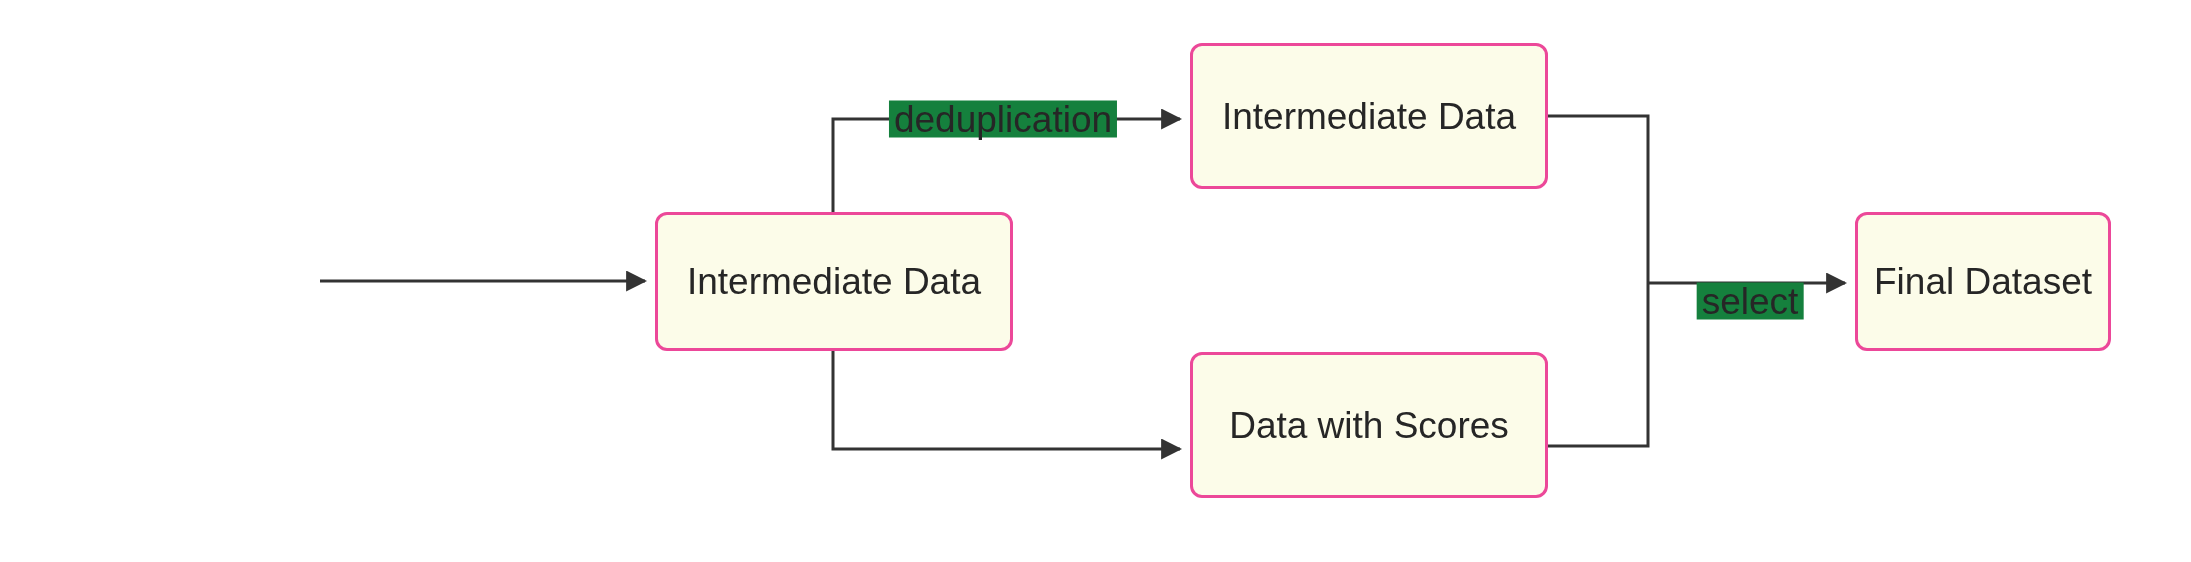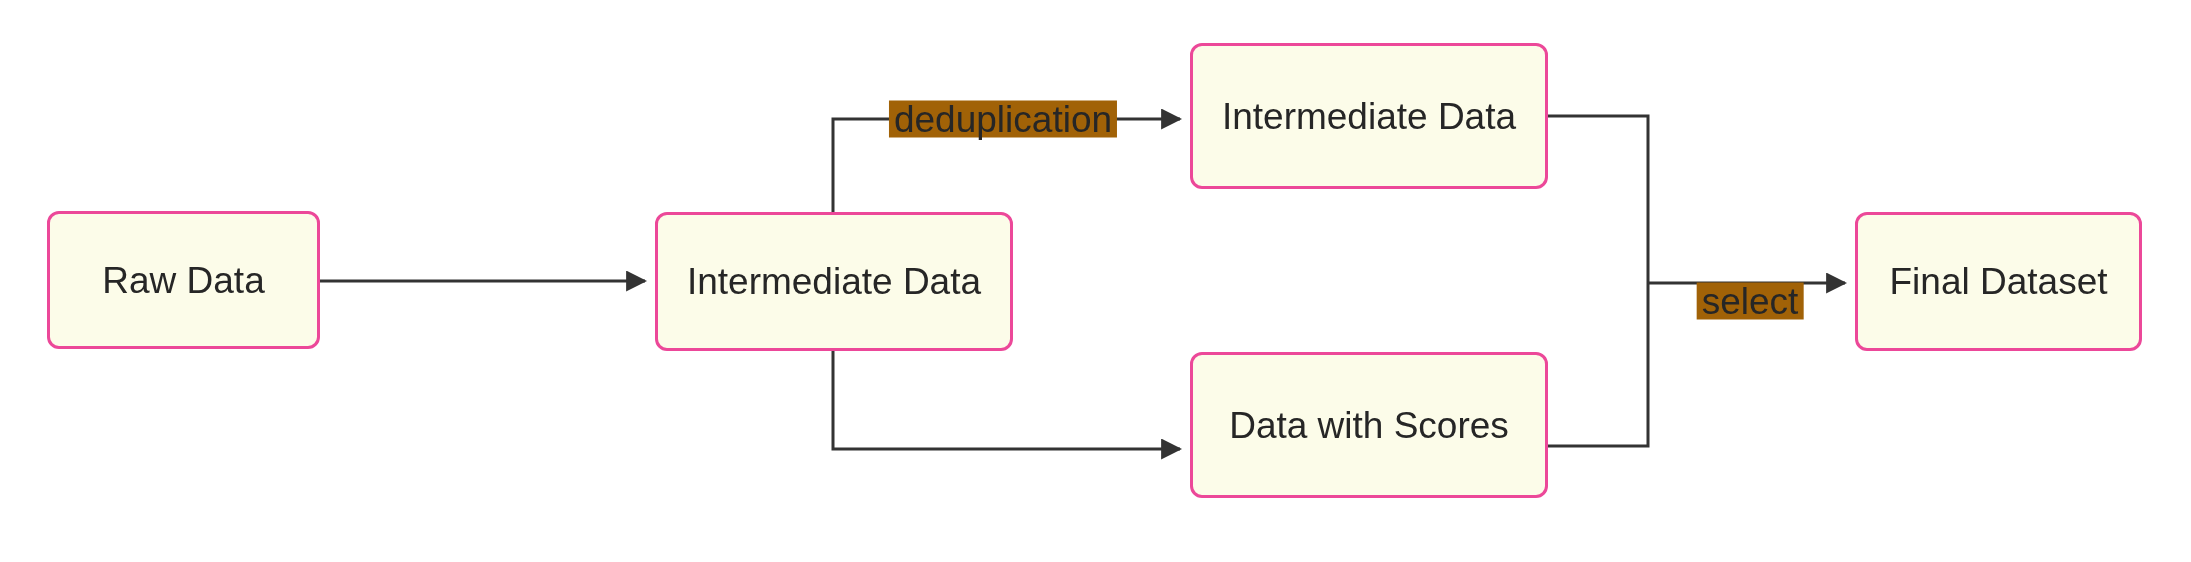--- a/index.html
+++ b/index.html
@@ -43,33 +43,33 @@
     white-space: nowrap;
     letter-spacing: 0px;
     line-height: 1;
   }
   .edge-label {
     position: absolute;
     font-family: "Liberation Sans", sans-serif;
     font-size: 37px;
     color: #262626;
     white-space: nowrap;
-    background: #a16207;
+    background: #15803d;
     padding: 0 5px;
     line-height: 1;
     z-index: 4;
     transform: translate(-50%, -50%);
   }
 
   
   #node-raw-data        { left: 47px;   top: 211px; width: 273px; height: 138px; }
   #node-intermediate-1  { left: 655px;  top: 212px; width: 358px; height: 139px; }
   #node-intermediate-2  { left: 1190px; top: 43px;  width: 358px; height: 146px; }
   #node-data-scores     { left: 1190px; top: 352px; width: 358px; height: 146px; }
-  #node-final-dataset   { left: 1855px; top: 212px; width: 287px; height: 139px; }
+  #node-final-dataset   { left: 1855px; top: 212px; width: 256px; height: 139px; }
 
   
   #label-heuristic-rules { left: 487px;  top: 282px; }
   #label-deduplication   { left: 1003px; top: 119px; }
   #label-quality-scoring { left: 1006px; top: 449px; }
   #label-select          { left: 1750px; top: 301px; }
 </style>
 </head>
 <body>
 
@@ -88,23 +88,20 @@
 
     <path d="M 833 351 L 833 449 L 1180 449" fill="none" stroke="#333333" stroke-width="3" marker-end="url(#arrow)"></path>
 
     <path d="M 1548 116 L 1648 116 L 1648 283" fill="none" stroke="#333333" stroke-width="3"></path>
 
     <path d="M 1548 446 L 1648 446 L 1648 283" fill="none" stroke="#333333" stroke-width="3"></path>
 
     <path d="M 1648 283 L 1845 283" fill="none" stroke="#333333" stroke-width="3" marker-end="url(#arrow)"></path>
   </svg>
 
-  <div class="node-box" id="node-raw-data">
-    <span class="node-label">Raw Data</span>
-  </div>
 
   <div class="node-box" id="node-intermediate-1">
     <span class="node-label">Intermediate Data</span>
   </div>
 
   <div class="node-box" id="node-intermediate-2">
     <span class="node-label">Intermediate Data</span>
   </div>
 
   <div class="node-box" id="node-data-scores">

